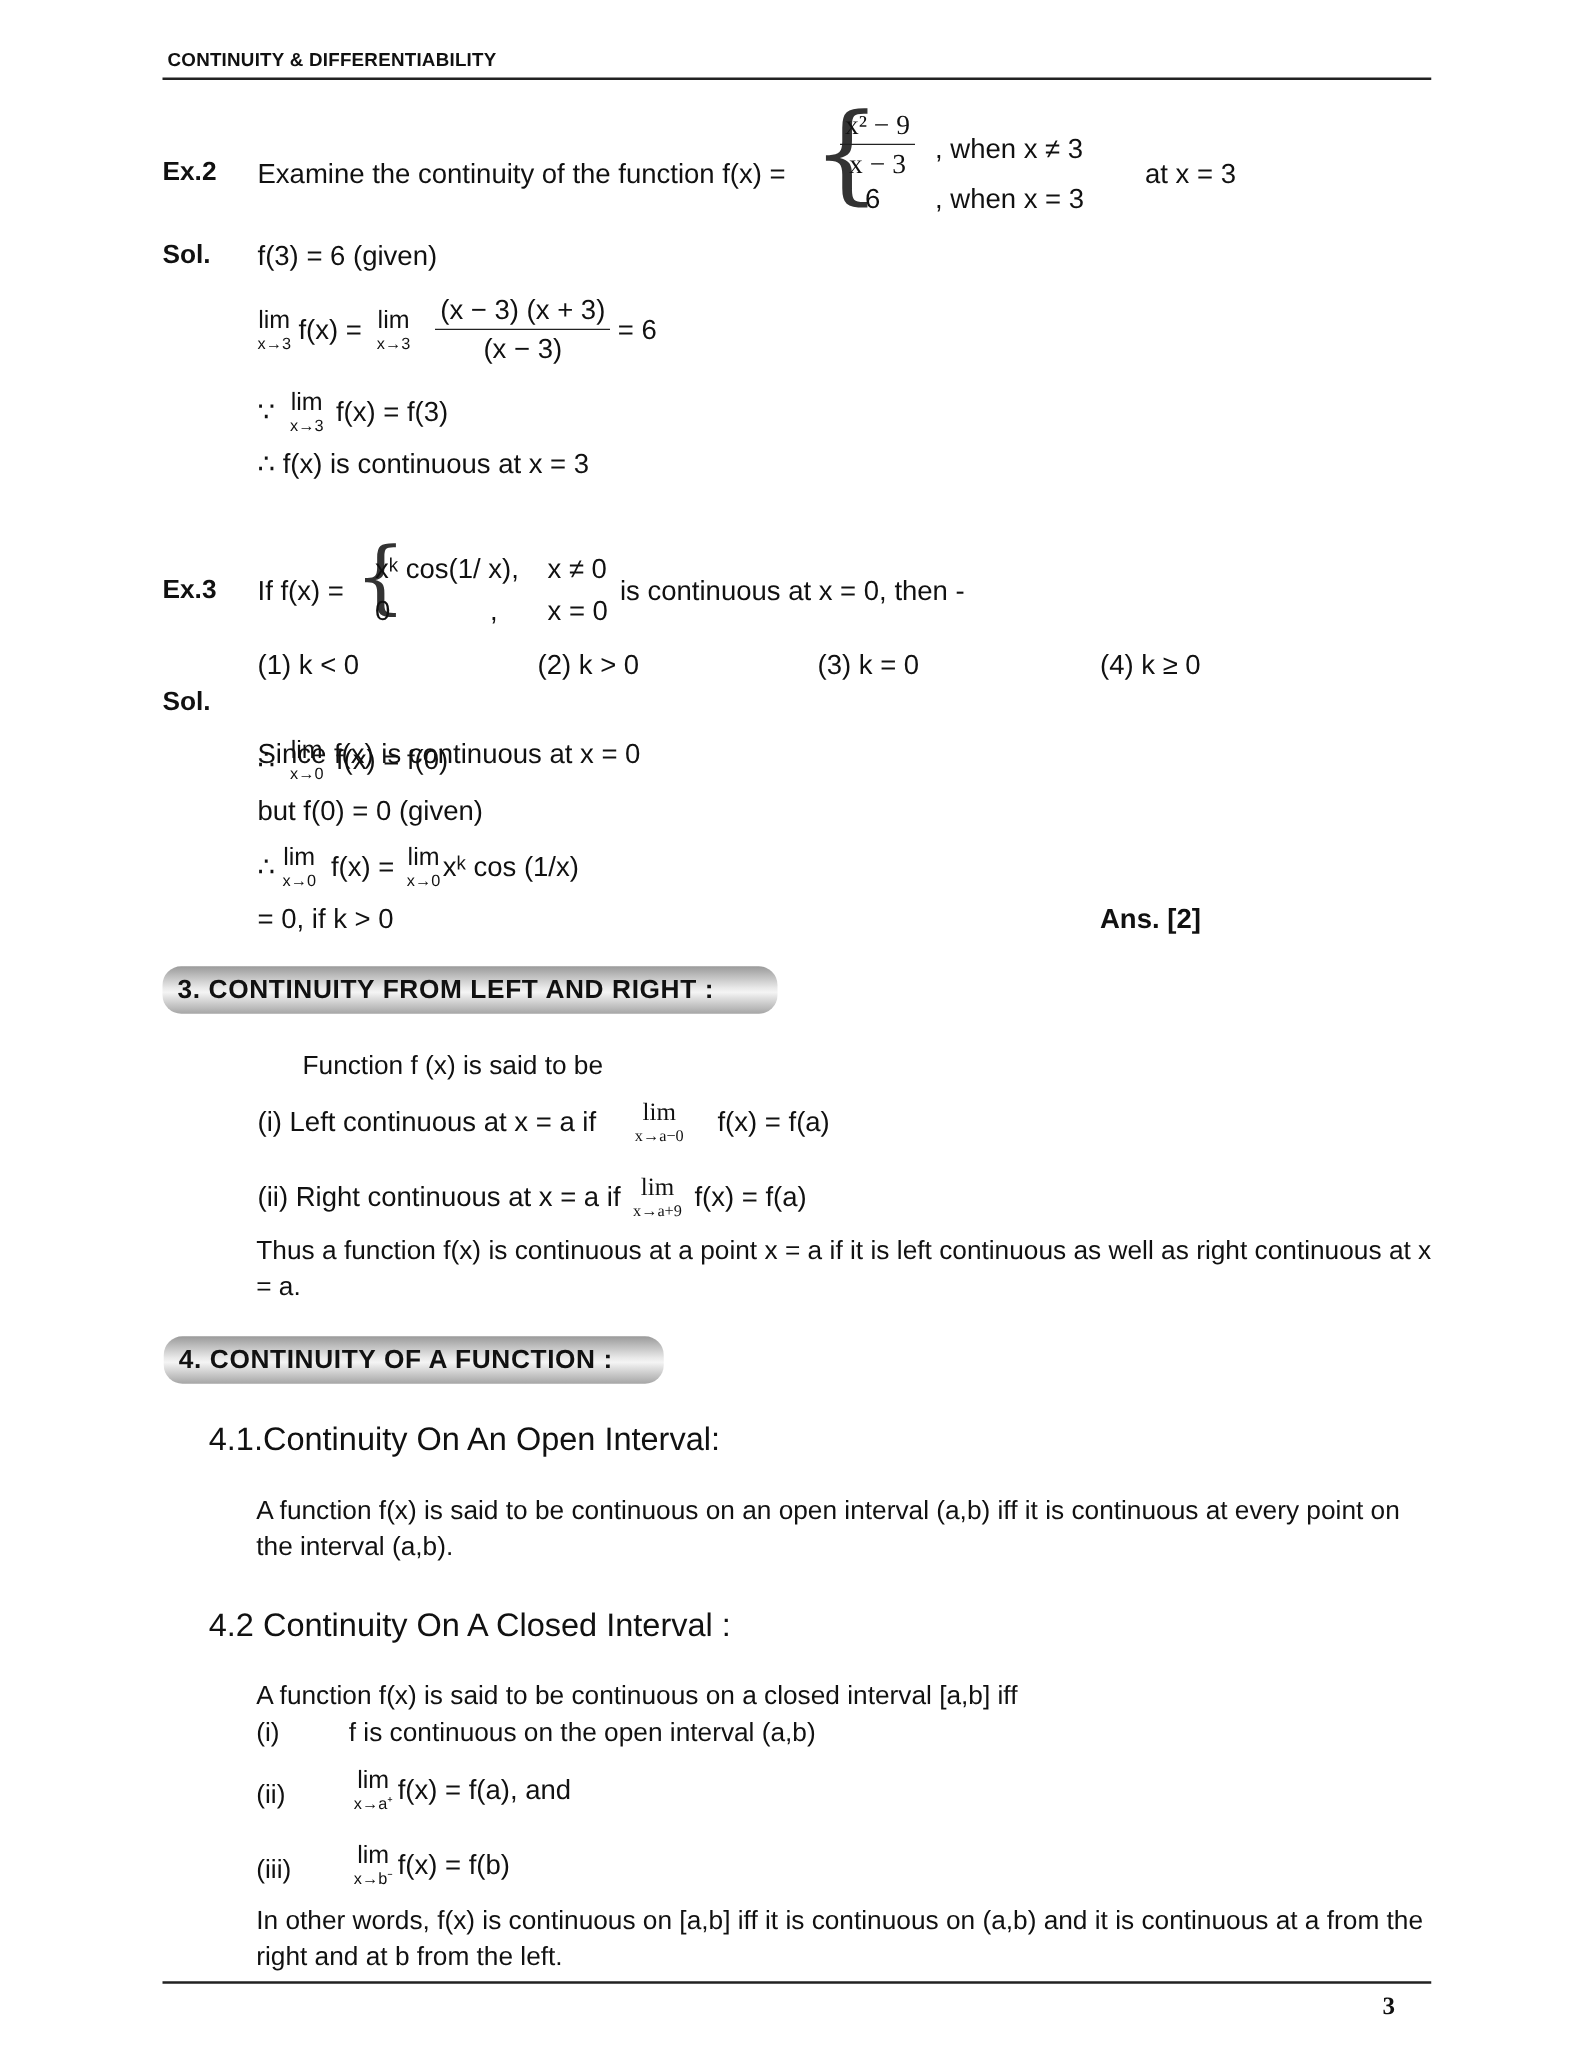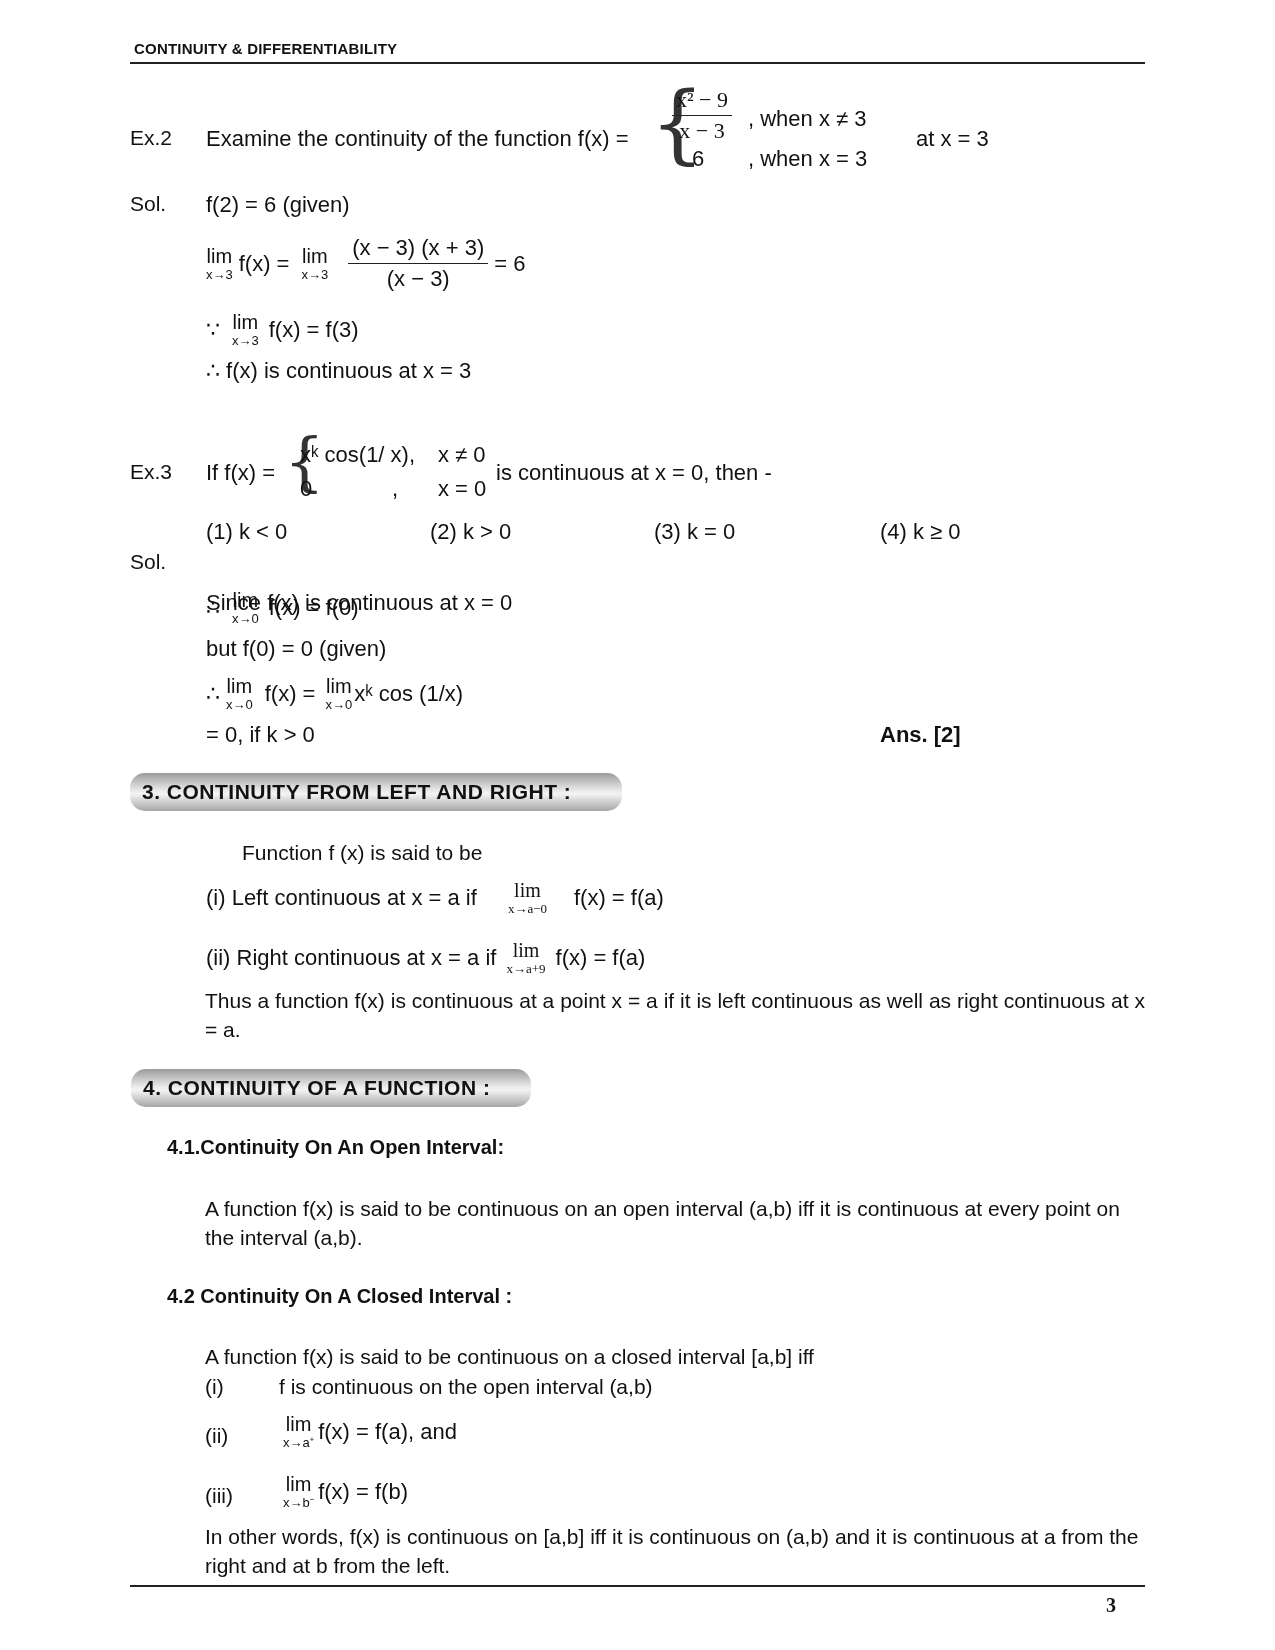--- a/index.html
+++ b/index.html
@@ -2,32 +2,32 @@
 <html><head>
 <meta charset="utf-8">
 <style>
   html, body { margin: 0; padding: 0; background: #fff; }
   body { width: 1275px; height: 1650px; position: relative; overflow: hidden;
          font-family: "Liberation Sans", sans-serif; color: #111; font-size: 22px; }
   .abs { position: absolute; white-space: nowrap; }
   .hdr { left: 134px; top: 40px; font-weight: bold; font-size: 15px; letter-spacing: 0.2px; }
   .hrule { position: absolute; left: 130px; width: 1015px; height: 2px; background: #222; }
   .bold { font-weight: bold; }
-  .lbl { font-weight: normal; font-size: 21px; }
+  .lbl { font-weight: bold; font-size: 21px; }
   .lim { display: inline-flex; flex-direction: column; align-items: center; vertical-align: middle; line-height: 1; margin: 0 6px; }
   .lim .l { font-size: 20px; }
   .lim .s { font-size: 13px; margin-top: 2px; }
   .lim.serif .l, .lim.serif .s { font-family: "Liberation Serif", serif; }
   .frac { display: inline-flex; flex-direction: column; align-items: center; vertical-align: middle; line-height: 1.1; margin: 0 6px; }
   .frac .n { border-bottom: 1.5px solid #222; padding: 0 4px 3px; }
   .frac .d { padding-top: 3px; }
   .brace { font-family: "DejaVu Serif", serif; font-weight: 100; color: #333; }
   .sec-bar { position: absolute; height: 38px; background: linear-gradient(180deg,#9a9a9a 0%,#e8e8e8 45%,#f4f4f4 55%,#a6a6a6 100%);
              font-weight: bold; font-size: 21px; display: flex; align-items: center; padding-left: 12px; letter-spacing: 0.5px; border-radius: 15px; }
-  .sub { font-weight: bold; font-size: 20px; }
+  .sub { font-weight: normal; font-size: 26px; }
   .para { font-size: 21px; line-height: 29px; white-space: normal; }
   .pagenum { font-family: "Liberation Serif", serif; font-weight: bold; font-size: 20px; }
 </style>
 </head>
 <body>
 
 <div class="abs hdr">CONTINUITY &amp; DIFFERENTIABILITY</div>
 <div class="hrule" style="top:62px;"></div>
 
 <div class="abs lbl" style="left:130px;top:126px;">Ex.2</div>
@@ -38,21 +38,21 @@
     <span class="n">x² − 9</span>
     <span class="d">x − 3</span>
   </span>
 </div>
 <div class="abs" style="left:748px;top:106px;">,   when   x ≠ 3</div>
 <div class="abs" style="left:692px;top:146px;">6</div>
 <div class="abs" style="left:748px;top:146px;">,   when   x = 3</div>
 <div class="abs" style="left:916px;top:126px;">at x = 3</div>
 
 <div class="abs lbl" style="left:130px;top:192px;">Sol.</div>
-<div class="abs" style="left:206px;top:192px;">f(2) = 6 (given)</div>
+<div class="abs" style="left:206px;top:192px;">f(3) = 6 (given)</div>
 
 <div class="abs" style="left:206px;top:236px;display:flex;align-items:center;">
   <span class="lim" style="margin-left:0;">
       <span class="l">lim</span>
       <span class="s">x→3</span>
     </span>
   <span>f(x) =</span>
   <span class="lim" style="margin-left:12px;">
       <span class="l">lim</span>
       <span class="s">x→3</span>

